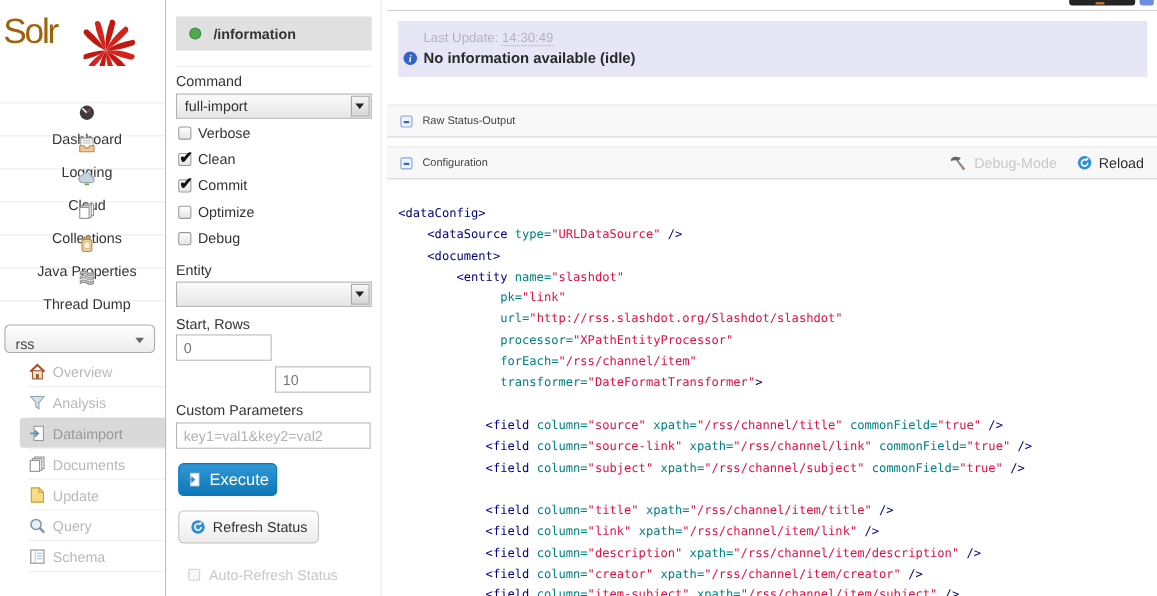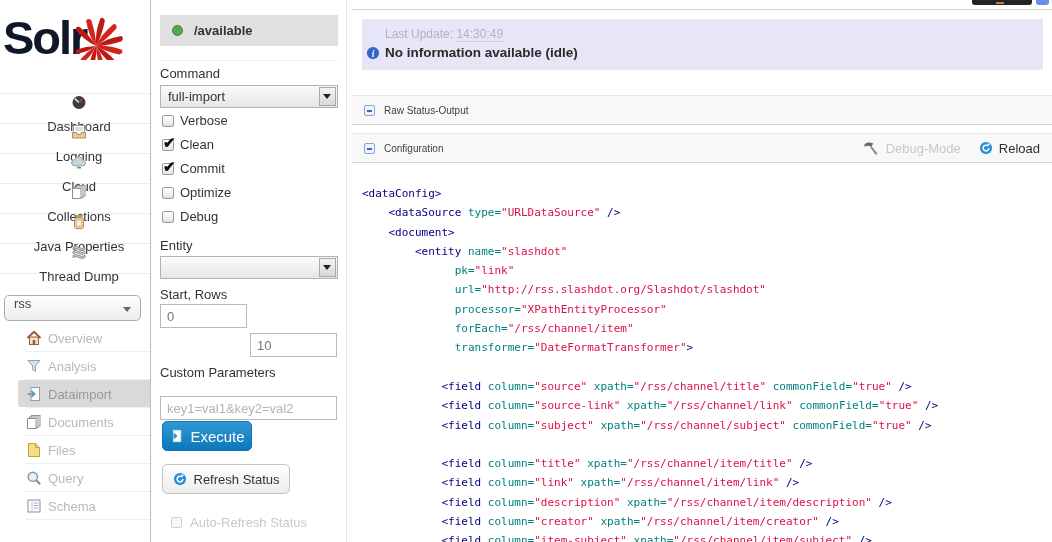--- a/index.html
+++ b/index.html
@@ -9,26 +9,26 @@
     background:#fff; font-family:"Liberation Sans", sans-serif; color:#333;
   }
   .i16{ display:inline-block; width:16px; height:16px; flex:0 0 16px; }
   .i14{ display:inline-block; width:14px; height:14px; flex:0 0 14px; }
   .i18{ display:inline-block; width:18px; height:16px; flex:0 0 18px; }
   .i16 svg,.i14 svg,.i18 svg{ display:block; width:100%; height:100%; }
 
   
   #sidebar{ position:absolute; left:0; top:0; width:151px; height:542px; border-right:1px solid #bdbdbd; background:#fff; }
   #logo{ position:absolute; left:0; top:0; width:150px; height:90px; }
-  #logo-text{ position:absolute; left:3px; top:10px; font-size:47px; font-weight:700; letter-spacing:-2px; color:#0f172a; }
+  #logo-text{ position:absolute; left:3px; top:10px; font-size:32px; font-weight:400; letter-spacing:-2px; color:#a16207; }
   #logo-burst{ position:absolute; left:76px; top:2px; width:62px; height:58px; }
   #main-nav{ position:absolute; top:93px; left:0; right:0; border-top:1px solid #ececec; }
   .nav-item{ height:30px; border-bottom:1px solid #ececec; display:flex; align-items:center; padding-left:8px; gap:9px; font-size:13px; color:#333; cursor:pointer;flex-direction:column; }
   #core-selector{ position:absolute; left:4px; top:295px; width:137px; height:26px; border:1px solid #ababab; border-radius:5px;
-    background:linear-gradient(#ffffff,#ececec); display:flex; align-items:flex-start; padding-left:9px; font-size:13px; color:#444; cursor:pointer; }
+    background:linear-gradient(#ffffff,#ececec); display:flex; align-items:flex-end; padding-left:9px; font-size:13px; color:#444; cursor:pointer; }
   #core-selector .dd-arrow{ position:absolute; right:9px; top:11px; width:0; height:0; border:4px solid transparent; border-top:5px solid #666; }
   #core-menu{ position:absolute; top:324px; left:0; right:0; }
   .core-item{ position:relative; height:28px; display:flex; align-items:center; padding-left:26px; gap:6px; font-size:13px; color:#b9b9b9; cursor:pointer; }
   .core-item:after{ content:""; position:absolute; left:26px; right:0; bottom:0; height:1px; background:#efefef; }
   .core-item .i16,.core-item .core-label{ position:relative; z-index:1; }
   .core-item.active:before{ content:""; position:absolute; left:18px; right:0; top:0; bottom:1px; background:var(--active-bg,#d9d9d9); border-radius:3px 0 0 3px; }
   .core-item.active .core-label{ color:#999; }
 
   
   #form-panel{ position:absolute; left:151px; top:0; width:196px; height:542px; border-right:1px solid #e8e8e8; }
@@ -240,21 +240,21 @@
           </span>
           <span class="core-label">Documents</span>
         </div>
         <div class="core-item">
           <span class="i16">
             <svg viewBox="0 0 16 16">
               <path d="M2.5 1.5 h7 l4 4 v9 h-11 z" fill="#f7dd84" stroke="#c0a23e"></path>
               <path d="M9.5 1.5 v4 h4" fill="none" stroke="#c0a23e"></path>
             </svg>
           </span>
-          <span class="core-label">Files</span>
+          <span class="core-label">Update</span>
         </div>
         <div class="core-item">
           <span class="i16">
             <svg viewBox="0 0 16 16">
               <circle cx="6.8" cy="6.8" r="4.6" fill="#e8f0f6" stroke="#7e96a9" stroke-width="1.4"></circle>
               <line x1="10.2" y1="10.2" x2="14.2" y2="14.2" stroke="#7e96a9" stroke-width="2.2"></line>
             </svg>
           </span>
           <span class="core-label">Query</span>
         </div>
@@ -269,21 +269,21 @@
             </svg>
           </span>
           <span class="core-label">Schema</span>
         </div>
       </nav>
   </aside>
 
   <section id="form-panel">
     <div id="handler-header">
       <span id="handler-dot"></span>
-      <span id="handler-title">/available</span>
+      <span id="handler-title">/information</span>
     </div>
     <div id="header-sep"></div>
 
     <div class="fp-label" style="top:66px">Command</div>
     <div class="select" style="top:85px">
       <span class="txt">full-import</span>
       <span class="btn"></span>
     </div>
 
     <div id="checkbox-list">
@@ -313,21 +313,21 @@
     <div class="select" style="top:256px">
       <span class="txt"></span>
       <span class="btn"></span>
     </div>
 
     <div class="fp-label" style="top:287px">Start, Rows</div>
     <input class="fp-input" style="left: 9px; top: 304px; width: 87px;" value="0">
     <input class="fp-input" style="left: 99px; top: 333px; width: 87px;" value="10">
 
     <div class="fp-label" style="top:365px">Custom Parameters</div>
-    <input class="fp-input" style="left: 9px; top: 396px; width: 177px;" placeholder="key1=val1&amp;key2=val2">
+    <input class="fp-input" style="left: 9px; top: 384px; width: 177px;" placeholder="key1=val1&amp;key2=val2">
 
     <button id="execute-button">
       <span class="i14">
           <svg viewBox="0 0 16 16">
             <rect x="5" y="1.5" width="8.5" height="13" fill="#fff" stroke="#cfe3f1"></rect>
             <path d="M1.5 8 h6.5 M5.5 5.2 L8.6 8 L5.5 10.8" fill="none" stroke="#3f8fc7" stroke-width="1.7"></path>
           </svg>
         </span>
       <span>Execute</span>
     </button>

